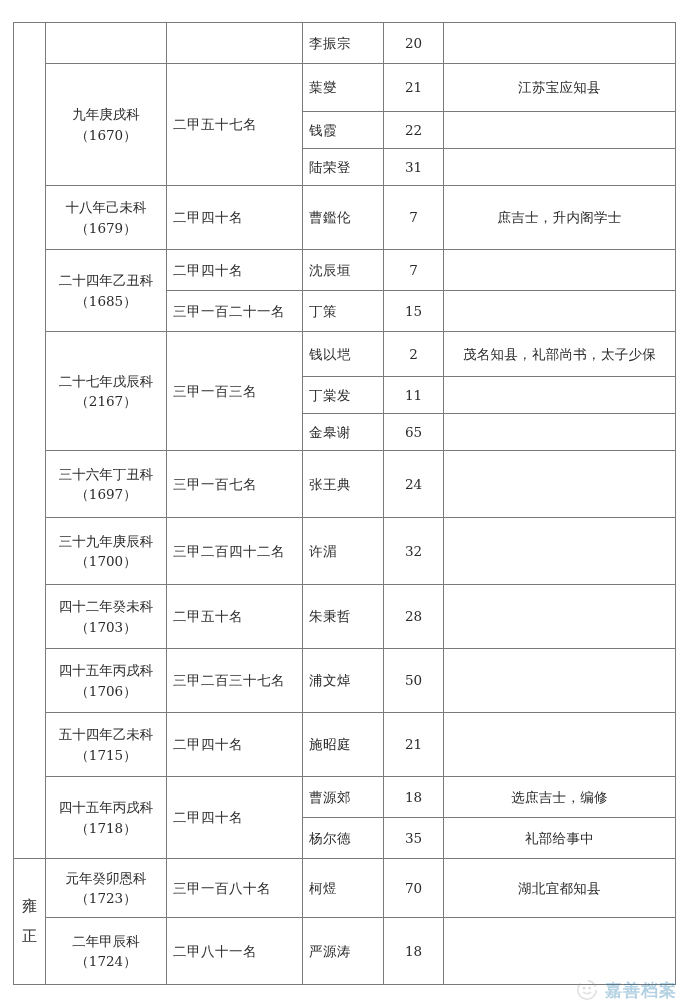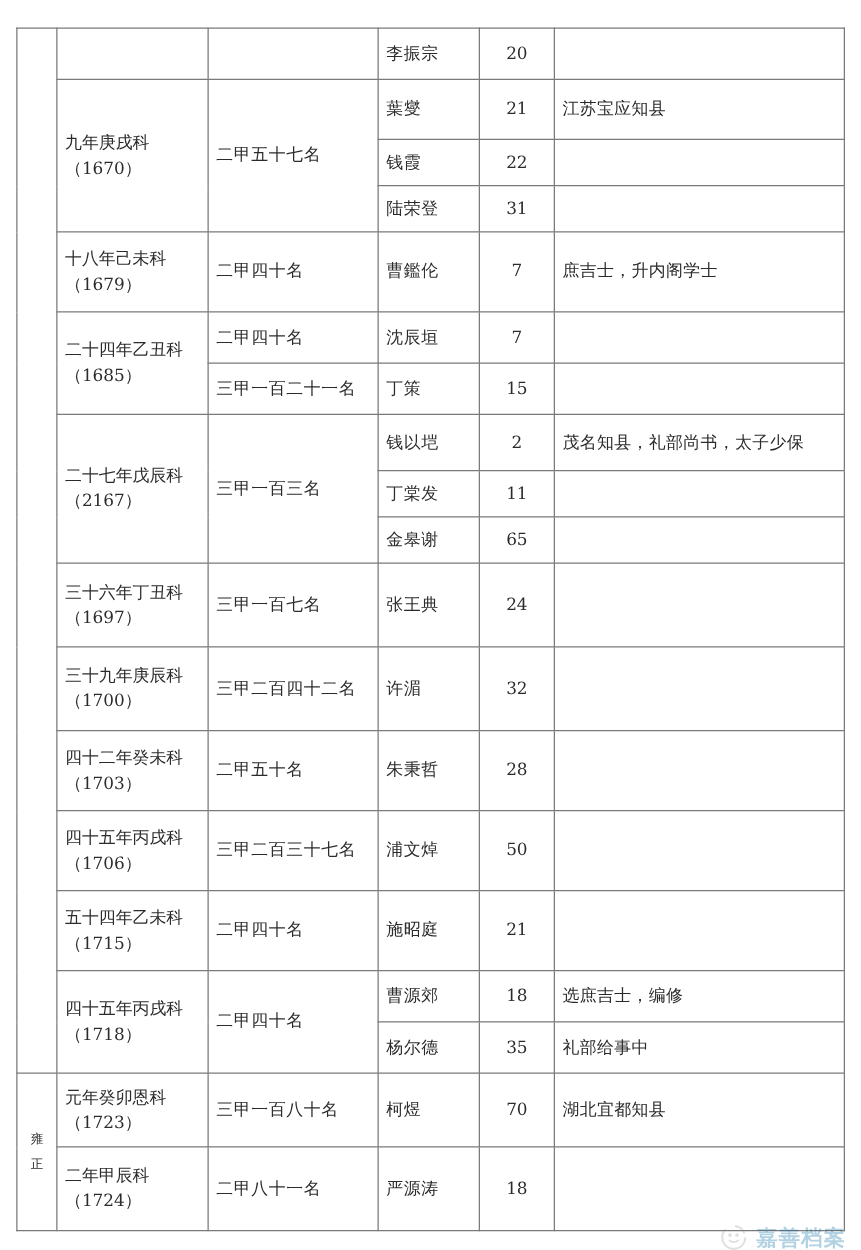--- a/index.html
+++ b/index.html
@@ -53,25 +53,25 @@
 
   td.era {
     text-align: center;
     vertical-align: middle;
     padding: 0;
     letter-spacing: 0;
   }
   td.era .era-inner {
     display: block;
     line-height: 1.95;
-    font-size: 10px;
+    font-size: 15px;
   }
 
   td.exam {
-    text-align: left;
+    text-align: center;
     vertical-align: middle;
     line-height: 1.85;
   }
   td.exam .yr { display: block; }
   td.exam .gz { display: block; }
 
   td.rank {
     vertical-align: middle;
     letter-spacing: 0.5px;
   }
@@ -84,21 +84,21 @@
   }
 
   td.num {
     text-align: center;
     vertical-align: middle;
     font-family: "DejaVu Serif", "Liberation Serif", serif;
     font-size: 13.5px;
   }
 
   td.note {
-    text-align: left;
+    text-align: center;
     vertical-align: middle;
     padding-left: 9px;
     letter-spacing: 0.3px;
   }
 
   
   tr.h36 td { height: 36px; }
   tr.h40 td { height: 40px; }
   tr.h44 td { height: 44px; margin-left: 40px; }
   tr.h47 td { height: 47px; }

